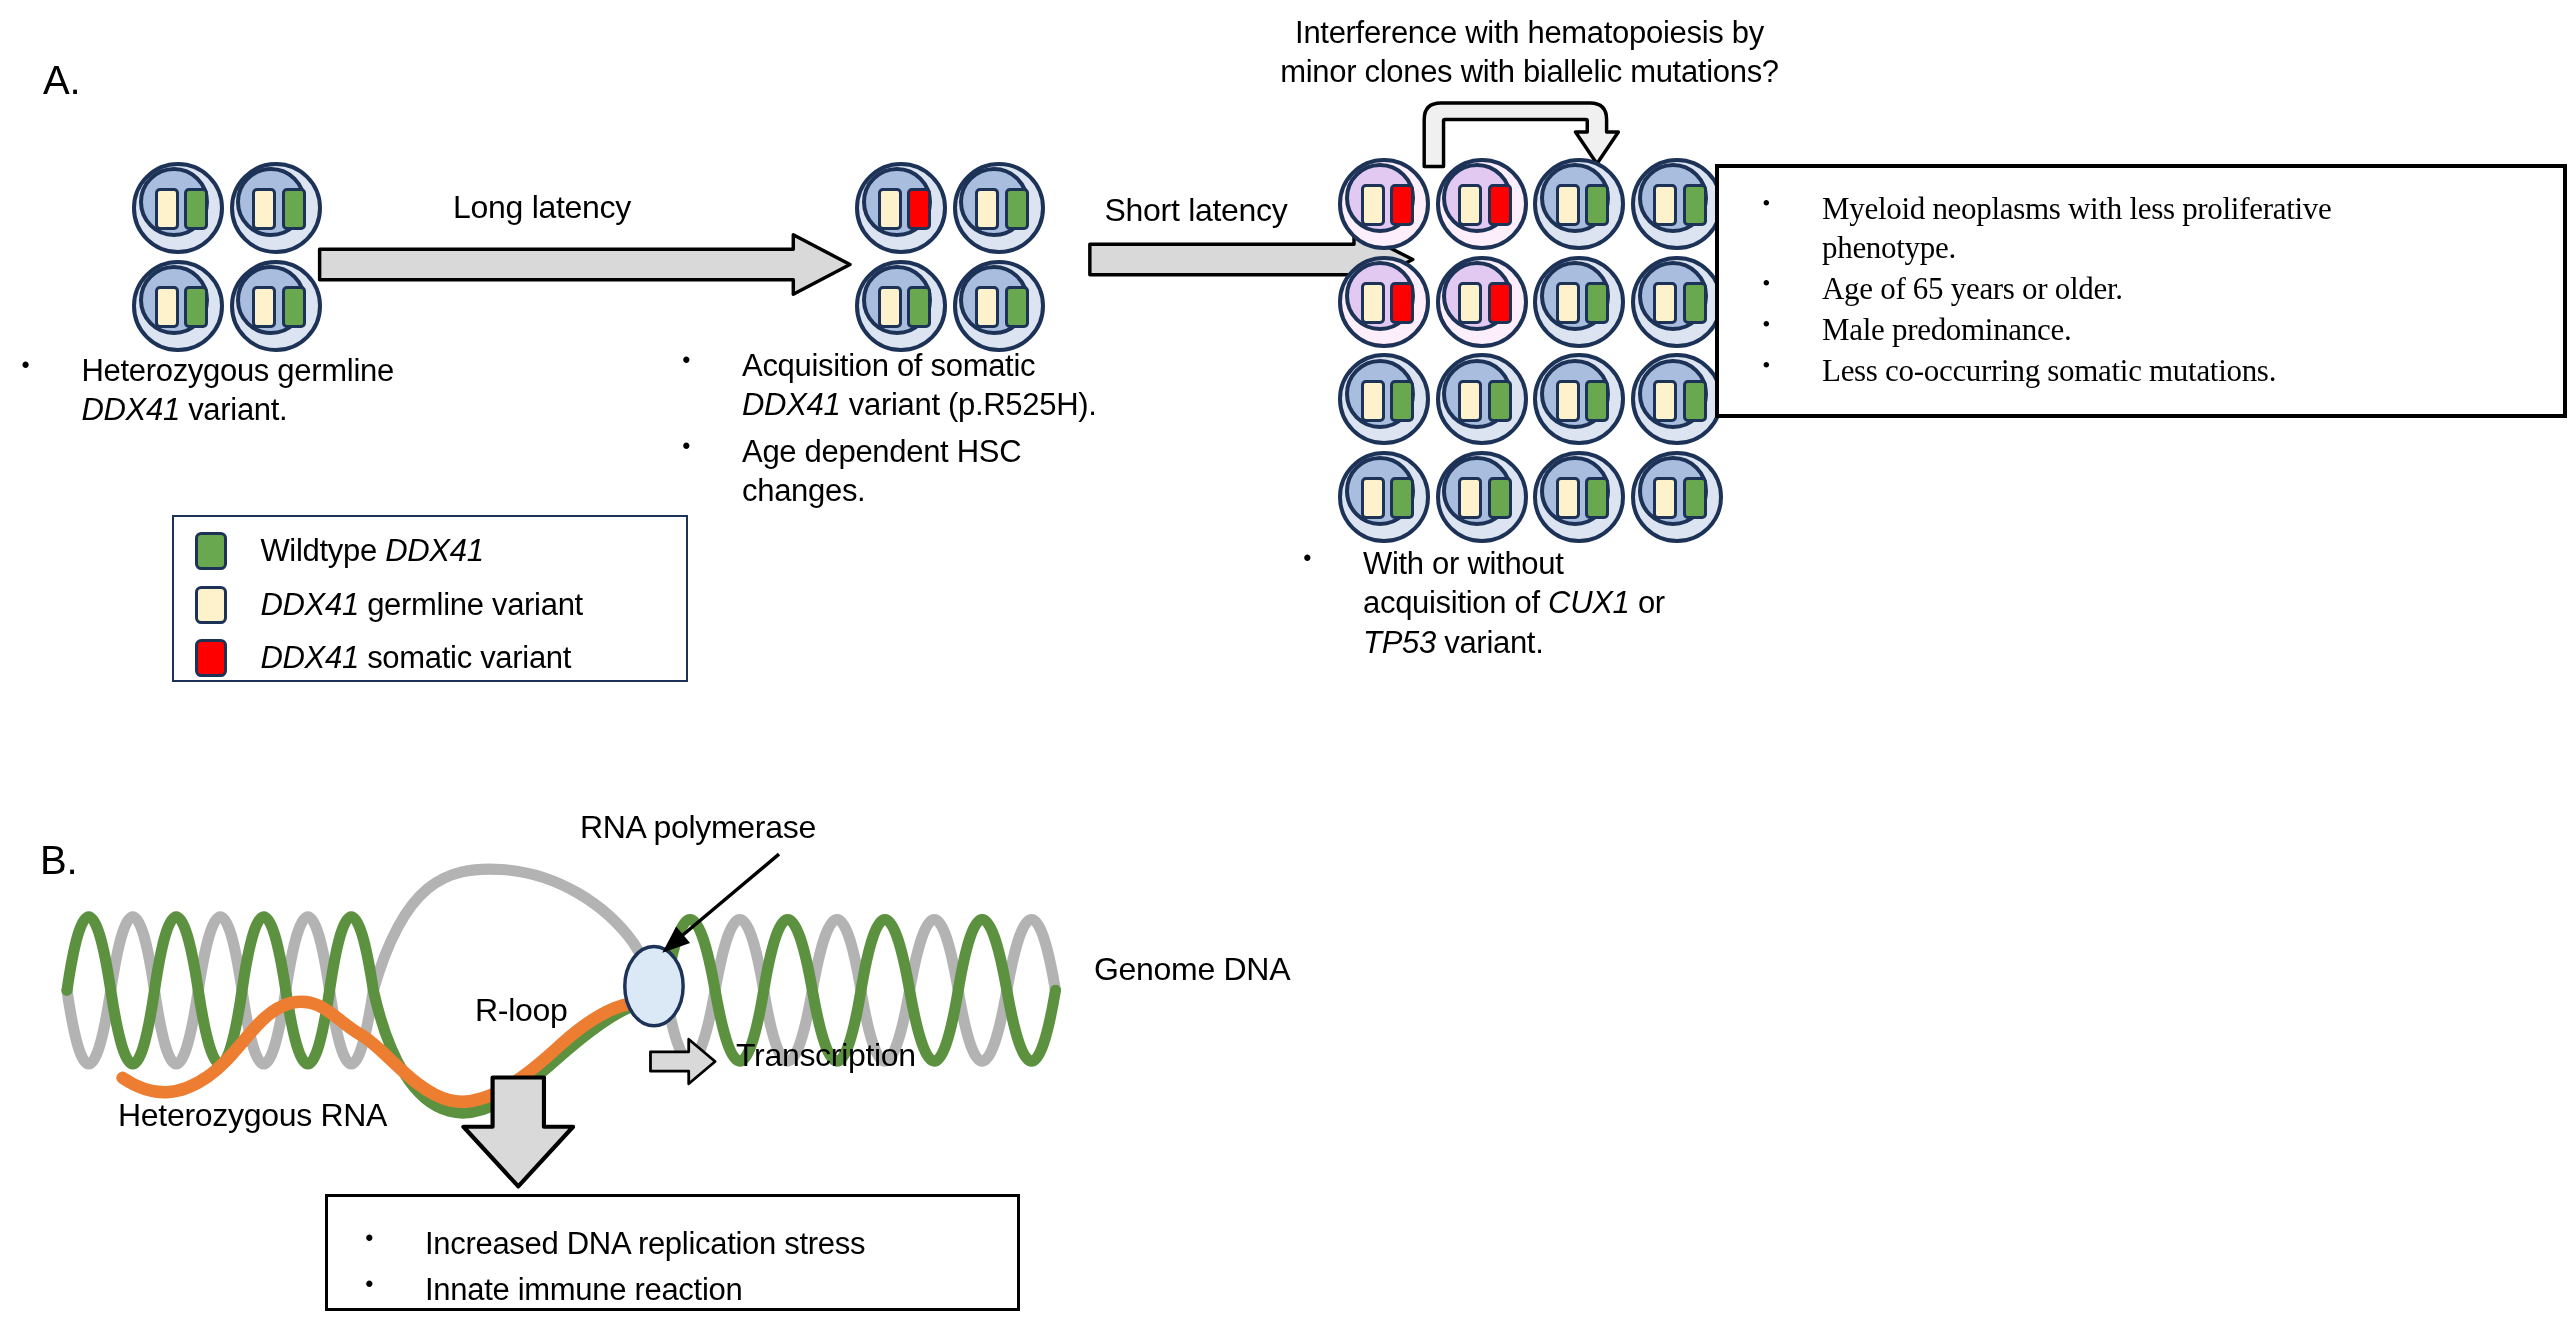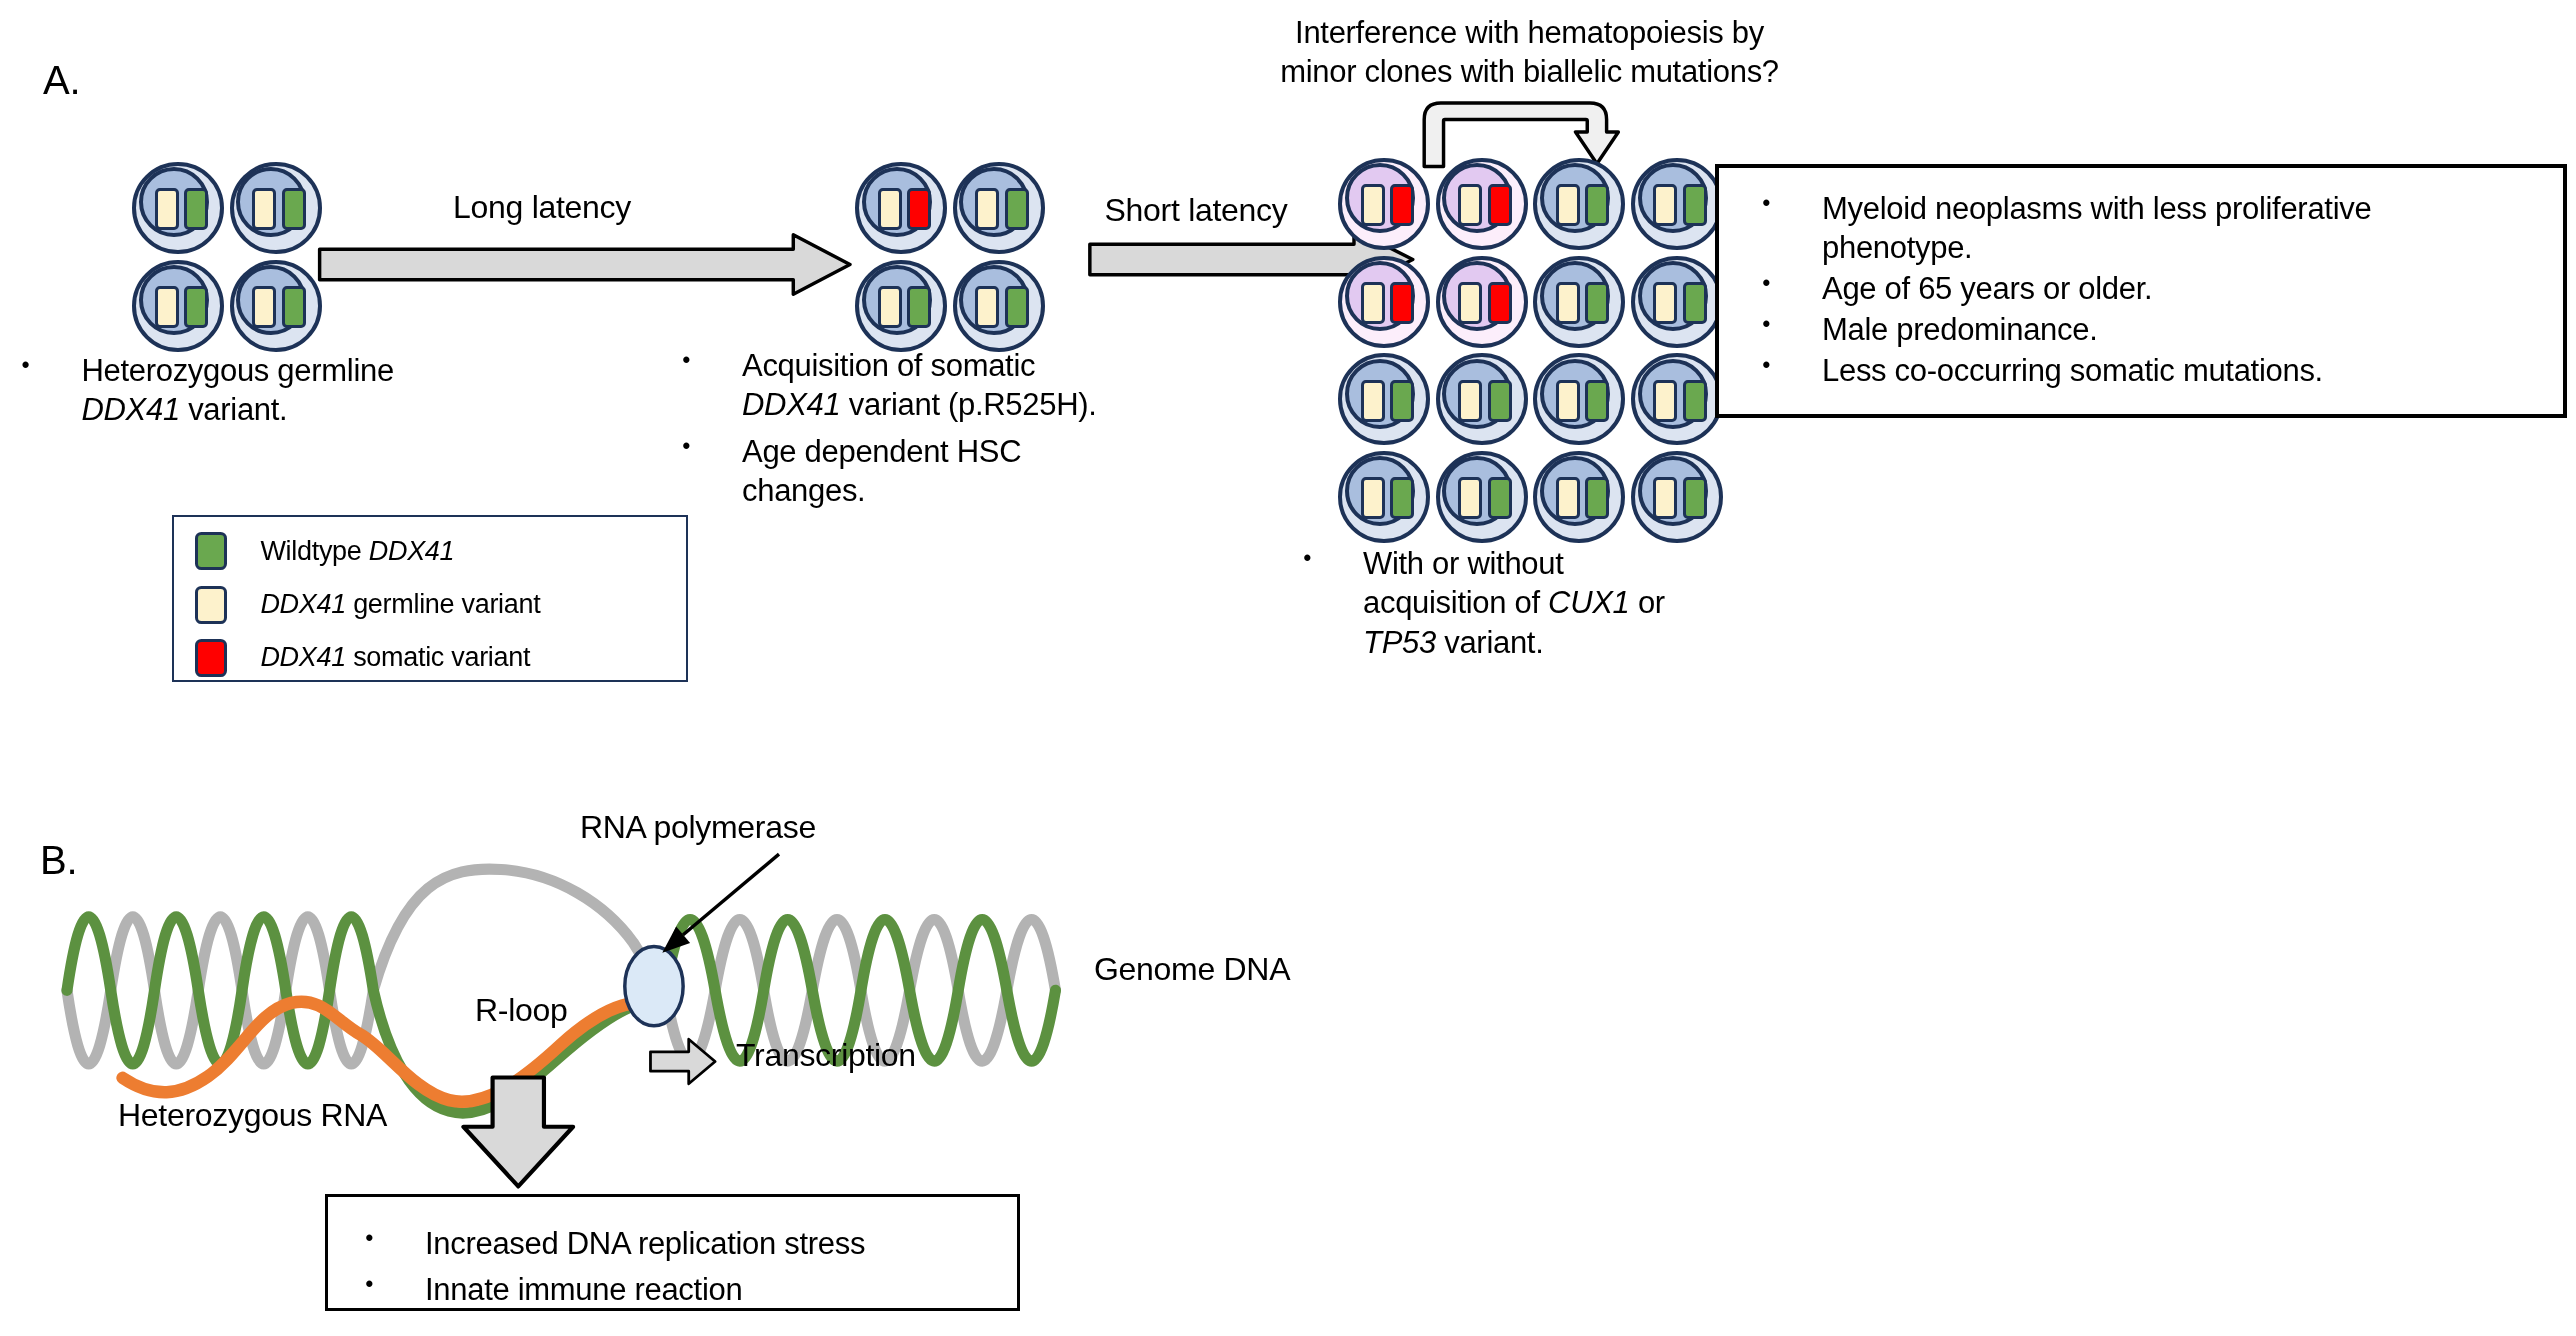--- a/index.html
+++ b/index.html
@@ -16,29 +16,29 @@
   ul.blist li{position:relative;padding-left:64px;line-height:1.27;margin-bottom:7px;}
   ul.blist li::before{content:"\2022";position:absolute;left:4.2px;top:0px;font-size:0.75em;}
   ul.no-bullet li{padding-left:0;}
   ul.no-bullet li::before{content:none;}
 
   
   .annotation{font-size:32px;text-align:center;line-height:1.25;}
   .annotation li{margin:0;}
 
   
-  .outcome-box{border:4.2px solid #000;background:#fff;}
+  .outcome-box{border:4.2px solid #000;background:#fff;font-family:Liberation Serif, serif;}
   .outcome-box ul.blist{margin:21px 14px 0 39px;}
   .outcome-box ul.blist li{margin-bottom:1.4px;}
   .effects-box{border:3.5px solid #000;background:#fff;}
   .effects-box ul.blist{margin:27px 14px 0 33px;}
 
   
   .legend-box{border:2.8px solid var(--navy);background:#fff;}
-  .legend-row{display:flex;align-items:center;gap:33px;margin:15.3px 0 0 21px;font-size:27px;}
+  .legend-row{display:flex;align-items:center;gap:33px;margin:15.3px 0 0 21px;font-size:31px;}
   .legend-swatch{width:26.4px;height:32px;border:3.5px solid var(--navy);border-radius:6.3px;flex:0 0 auto;}
 
   
   .cellgrid{display:grid;gap:5.6px;}
   .cell{width:92px;height:92px;border:4.2px solid var(--navy);border-radius:50%;position:relative;box-sizing:border-box;}
   .cell-inner{position:absolute;left:2.8px;top:1.4px;width:70px;height:70px;border:4.2px solid var(--navy);
               border-radius:50%;box-sizing:border-box;}
   .alleles{position:absolute;left:-2.8px;top:-3.5px;width:83px;height:83px;display:flex;
            align-items:center;justify-content:center;gap:5.6px;}
   .allele{width:18px;height:36px;border:3.5px solid var(--navy);border-radius:4.9px;box-sizing:content-box;}

